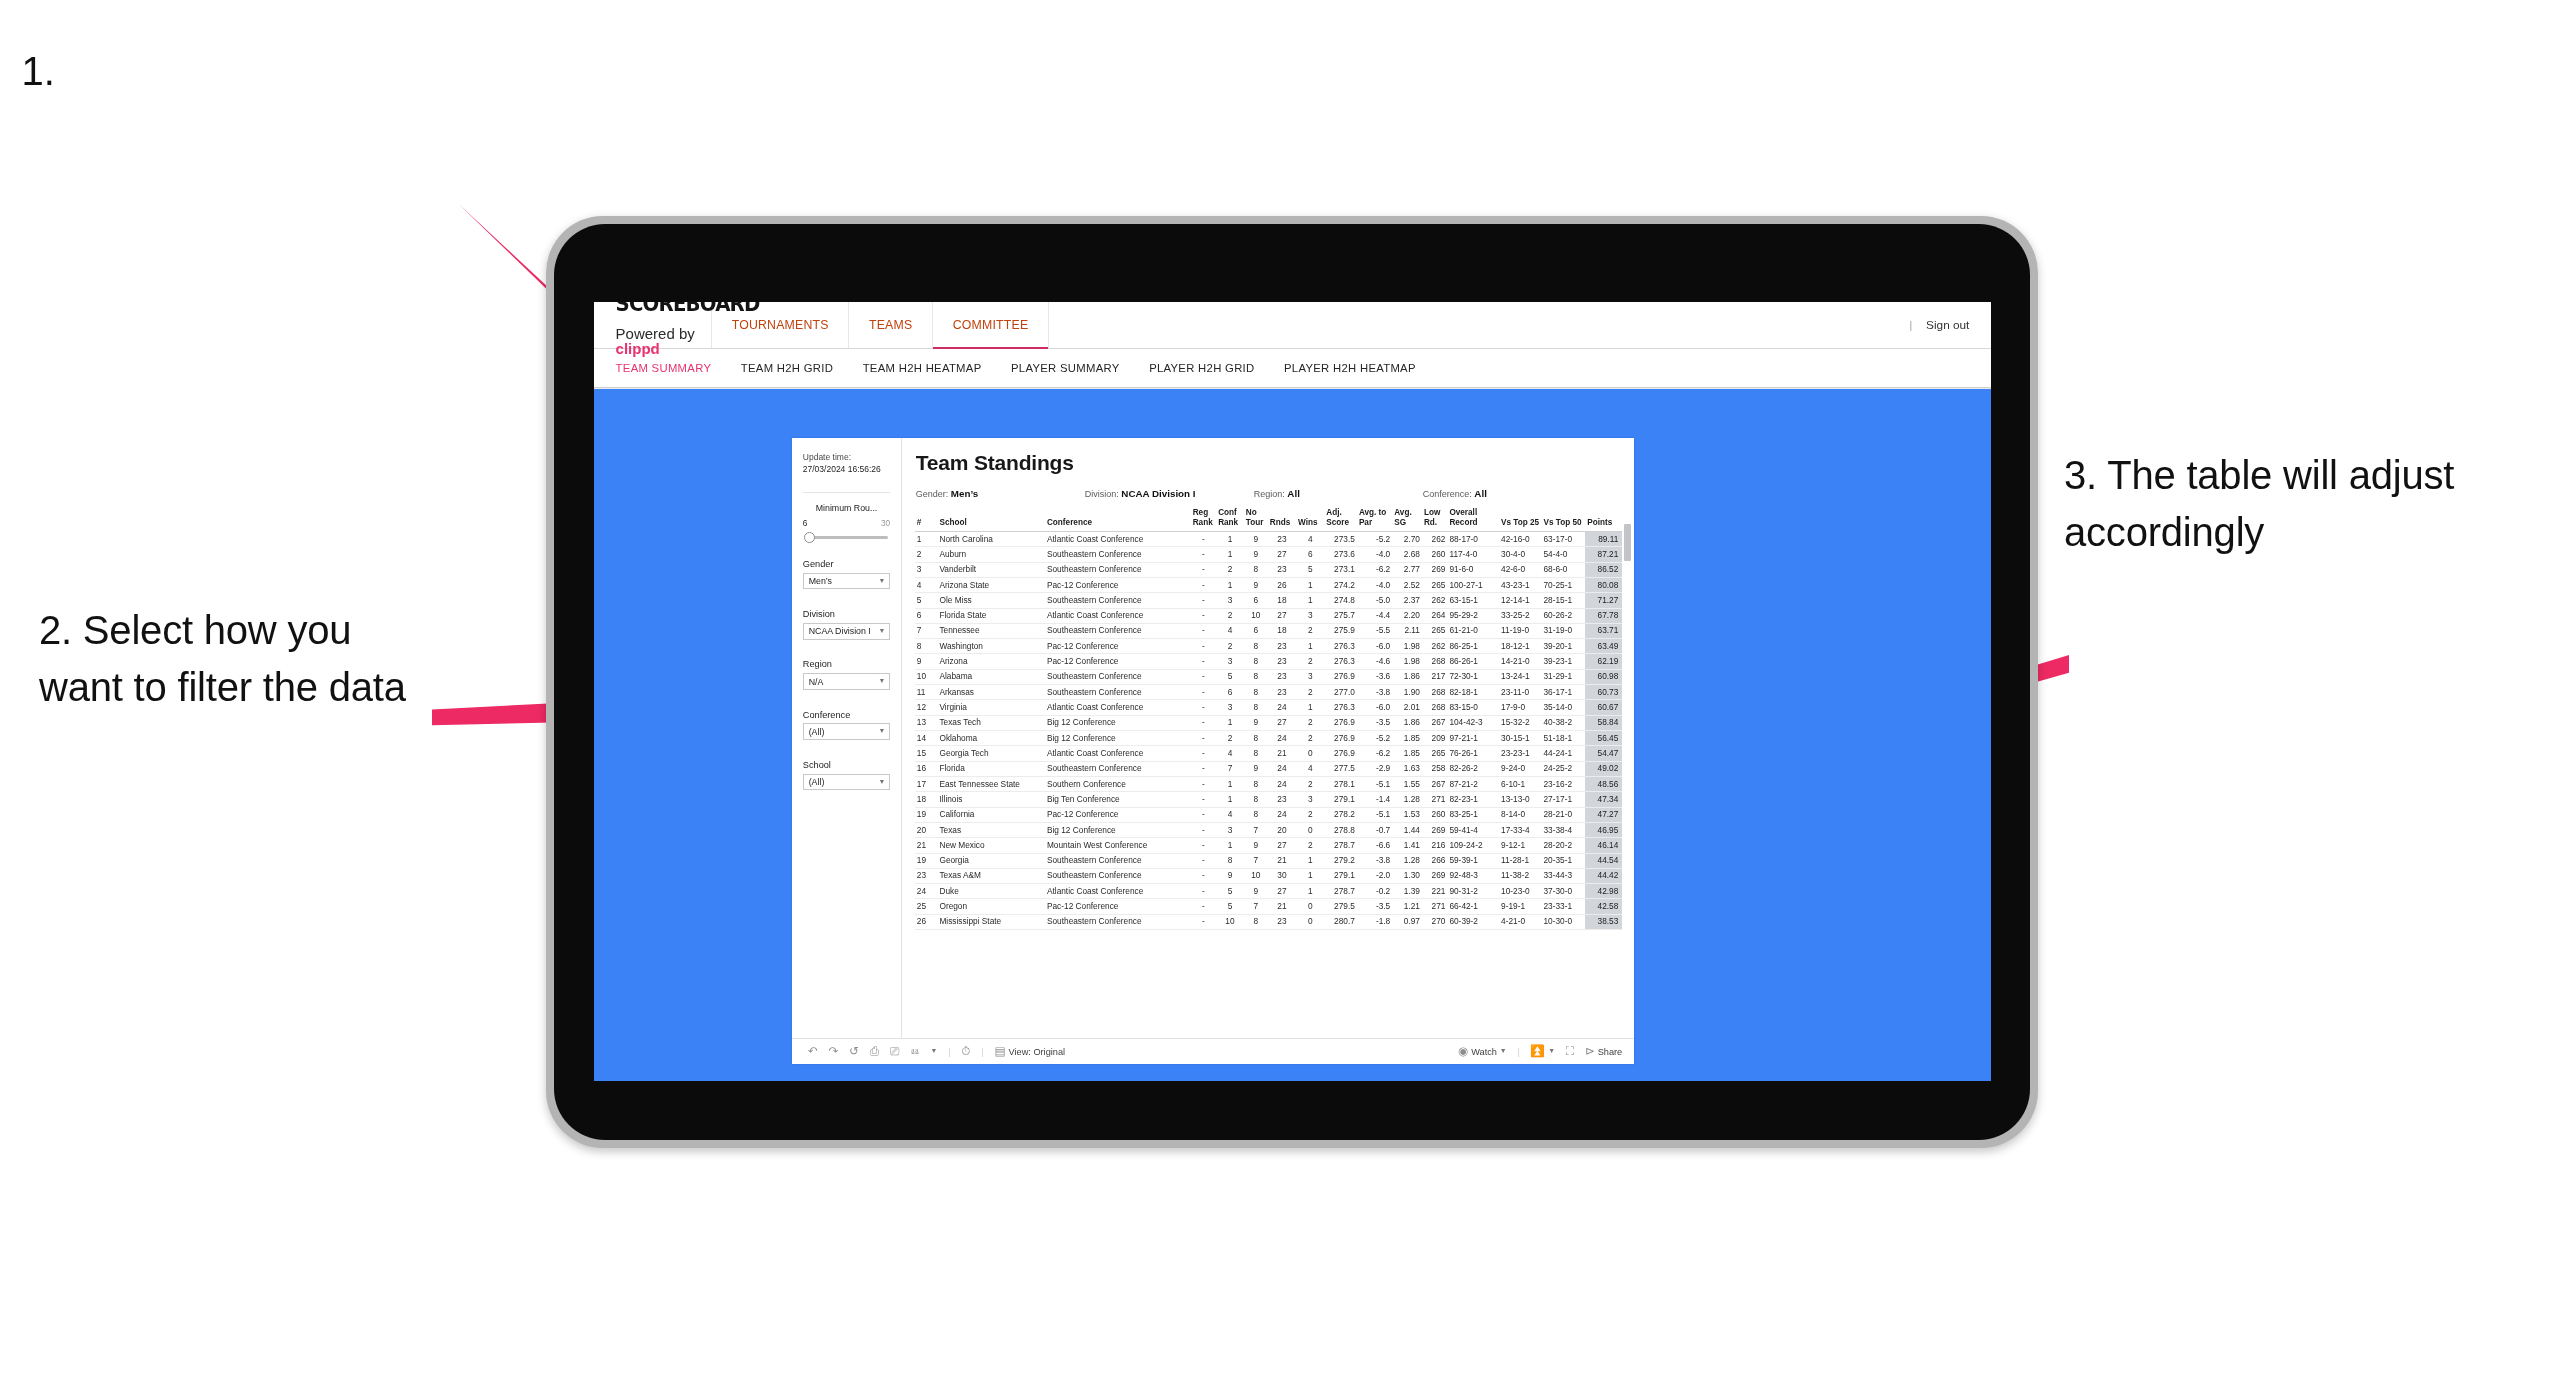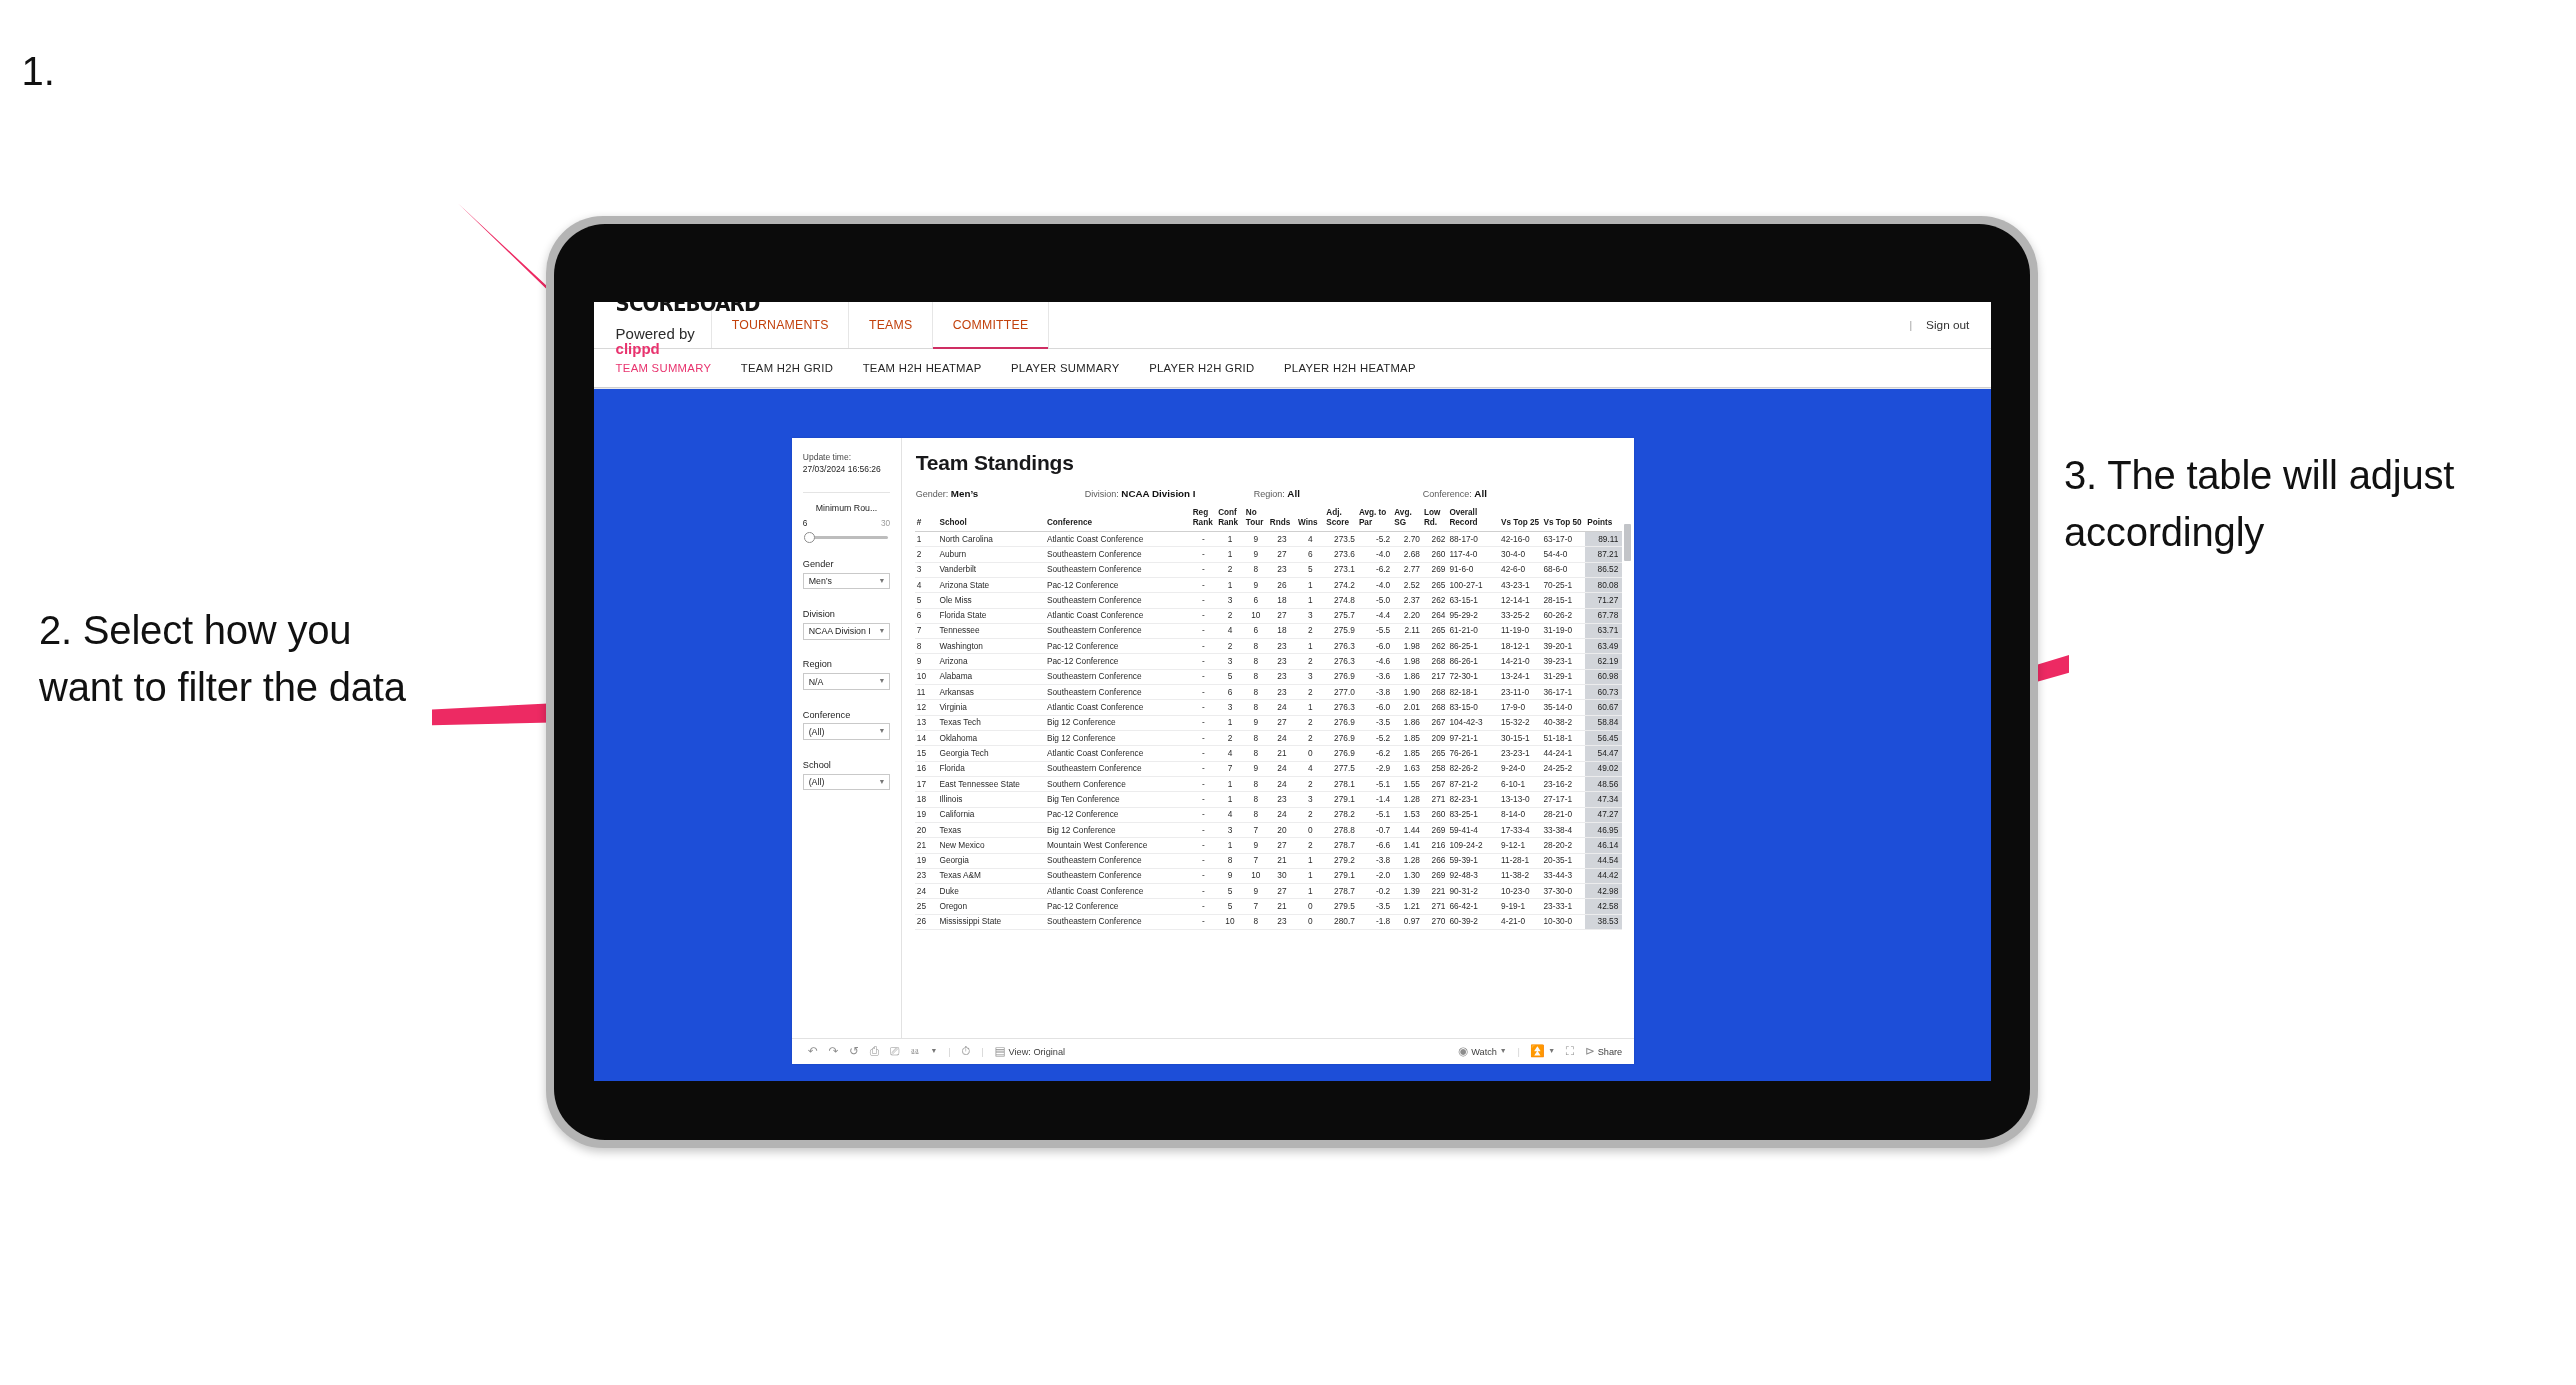--- a/index.html
+++ b/index.html
@@ -100,21 +100,21 @@
   }
   .subtab {
     font-size: 11.3px; color: #262626; letter-spacing: 0.3px;
     cursor: pointer; white-space: nowrap;
   }
   .subtab.active { color: #e8336e; }
 
   
   #canvas {
     position: absolute; left: 0; right: 0; top: 87px; bottom: 0;
-    background: #1d4ed8;
+    background: #3b82f6;
     padding-left: 28px;
   }
   #viz {
     position: absolute;
     left: 198px; top: 49px;
     width: 842px; height: 626px;
     background: #ffffff;
     box-shadow: 0 0 2px rgba(0,0,0,0.14);
     display: flex; flex-direction: column;
   }

